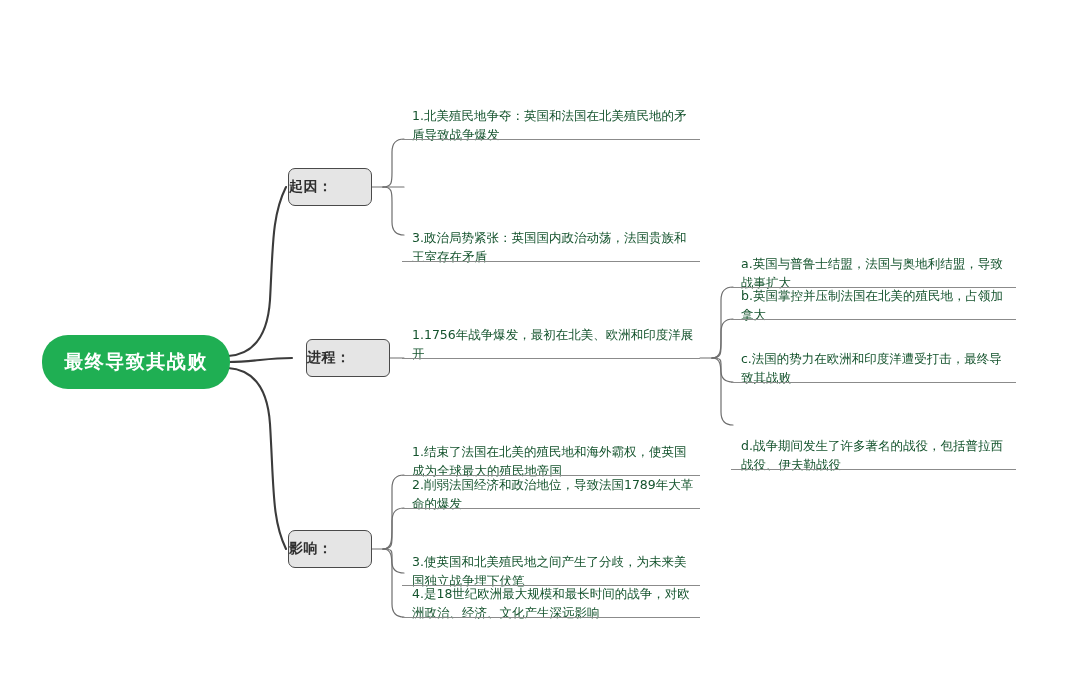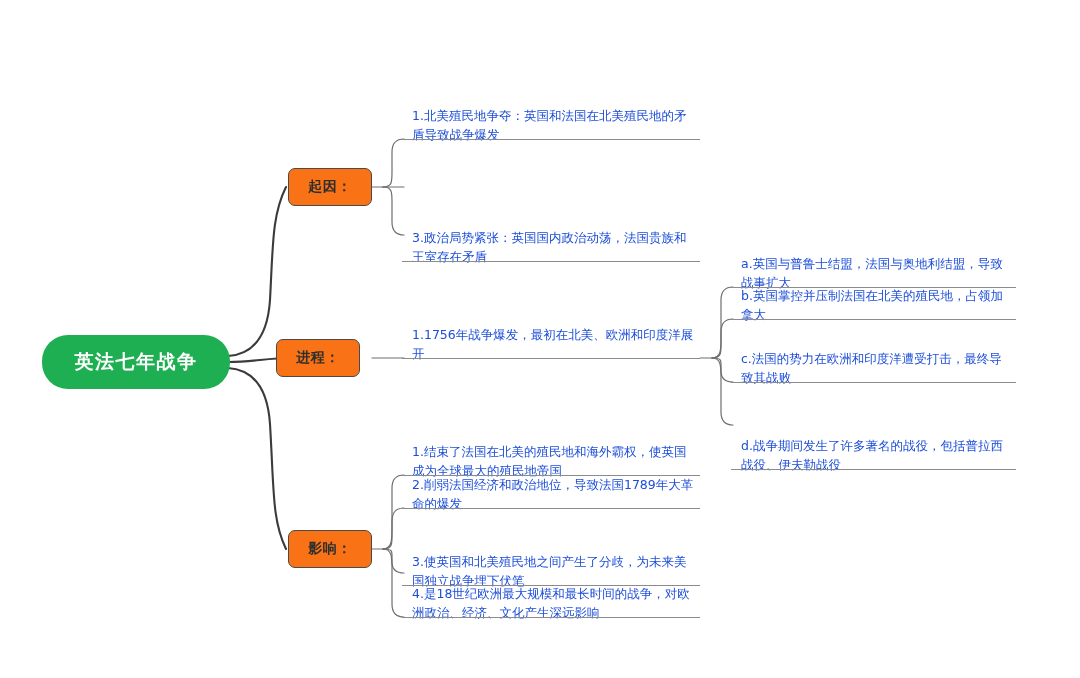--- a/index.html
+++ b/index.html
@@ -45,23 +45,23 @@
     letter-spacing: 1.5px;
     color: #ffffff;
     white-space: nowrap;
   }
 
   
   .branch-node {
     position: absolute;
     display: flex;
     align-items: center;
-    justify-content: center;
+    justify-content: flex-start;
     box-sizing: border-box;
-    background: #f97316;
+    background: #e5e5e5;
     border: 1.6px solid #4a4a4a;
     border-radius: 7px;
     z-index: 5;
   }
   .branch-label {
     font-size: 14px;
     font-weight: 700;
     color: #2e2e2e;
     letter-spacing: 0.5px;
     white-space: nowrap;
@@ -70,21 +70,21 @@
   
   .leaf {
     position: absolute;
     box-sizing: border-box;
     z-index: 4;
     padding: 3px 2px 5px 10px;
   }
   .leaf-text {
     font-size: 12.5px;
     line-height: 19px;
-    color: #1d4ed8;
+    color: #14532d;
     display: block;
     word-break: break-all;
   }
   .leaf-rule {
     position: absolute;
     left: 0;
     bottom: 0;
     height: 0;
     border-bottom: 1.2px solid #8b8b8b;
   }
@@ -121,39 +121,39 @@
 
       <path d="M 372 549 L 383 549"></path>
       <path d="M 383 549 C 392 549 392 540 392 526 L 392 488 C 392 479 396 475 404 475"></path>
       <path d="M 383 549 C 392 549 392 544 392 537 L 392 521 C 392 512 396 508 404 508"></path>
       <path d="M 383 549 C 392 549 392 551 392 555 L 392 562 C 392 569 396 573 404 573"></path>
       <path d="M 383 549 C 392 549 392 557 392 570 L 392 604 C 392 613 396 617 404 617"></path>
     </g>
   </svg>
 
   <div class="root-node" style="left:42px; top:335px; width:188px; height:54px; background:#1faf53;">
-    <span class="root-label">英法七年战争</span>
+    <span class="root-label">最终导致其战败</span>
   </div>
 
   <div class="branch-node" style="left:288px; top:168px; width:84px; height:38px;">
     <span class="branch-label">起因：</span>
   </div>
 
   <div class="leaf" style="left:402px; top:103px; width:298px; height:37px;">
     <span class="leaf-text">1.北美殖民地争夺：英国和法国在北美殖民地的矛盾导致战争爆发</span>
     <span class="leaf-rule" style="width:298px;"></span>
   </div>
 
 
   <div class="leaf" style="left:402px; top:213px; width:298px; height:37px;margin-top:12px;">
     <span class="leaf-text">3.政治局势紧张：英国国内政治动荡，法国贵族和王室存在矛盾</span>
     <span class="leaf-rule" style="width:298px;"></span>
   </div>
 
-  <div class="branch-node" style="left:276px; top:339px; width:84px; height:38px;">
+  <div class="branch-node" style="left:306px; top:339px; width:84px; height:38px;border-radius:6px;">
     <span class="branch-label">进程：</span>
   </div>
 
   <div class="leaf" style="left:402px; top:322px; width:298px; height:37px;">
     <span class="leaf-text">1.1756年战争爆发，最初在北美、欧洲和印度洋展开</span>
     <span class="leaf-rule" style="width:298px;"></span>
   </div>
 
   <div class="leaf" style="left:731px; top:283px; width:285px; height:37px;">
     <span class="leaf-text">b.英国掌控并压制法国在北美的殖民地，占领加拿大</span>

